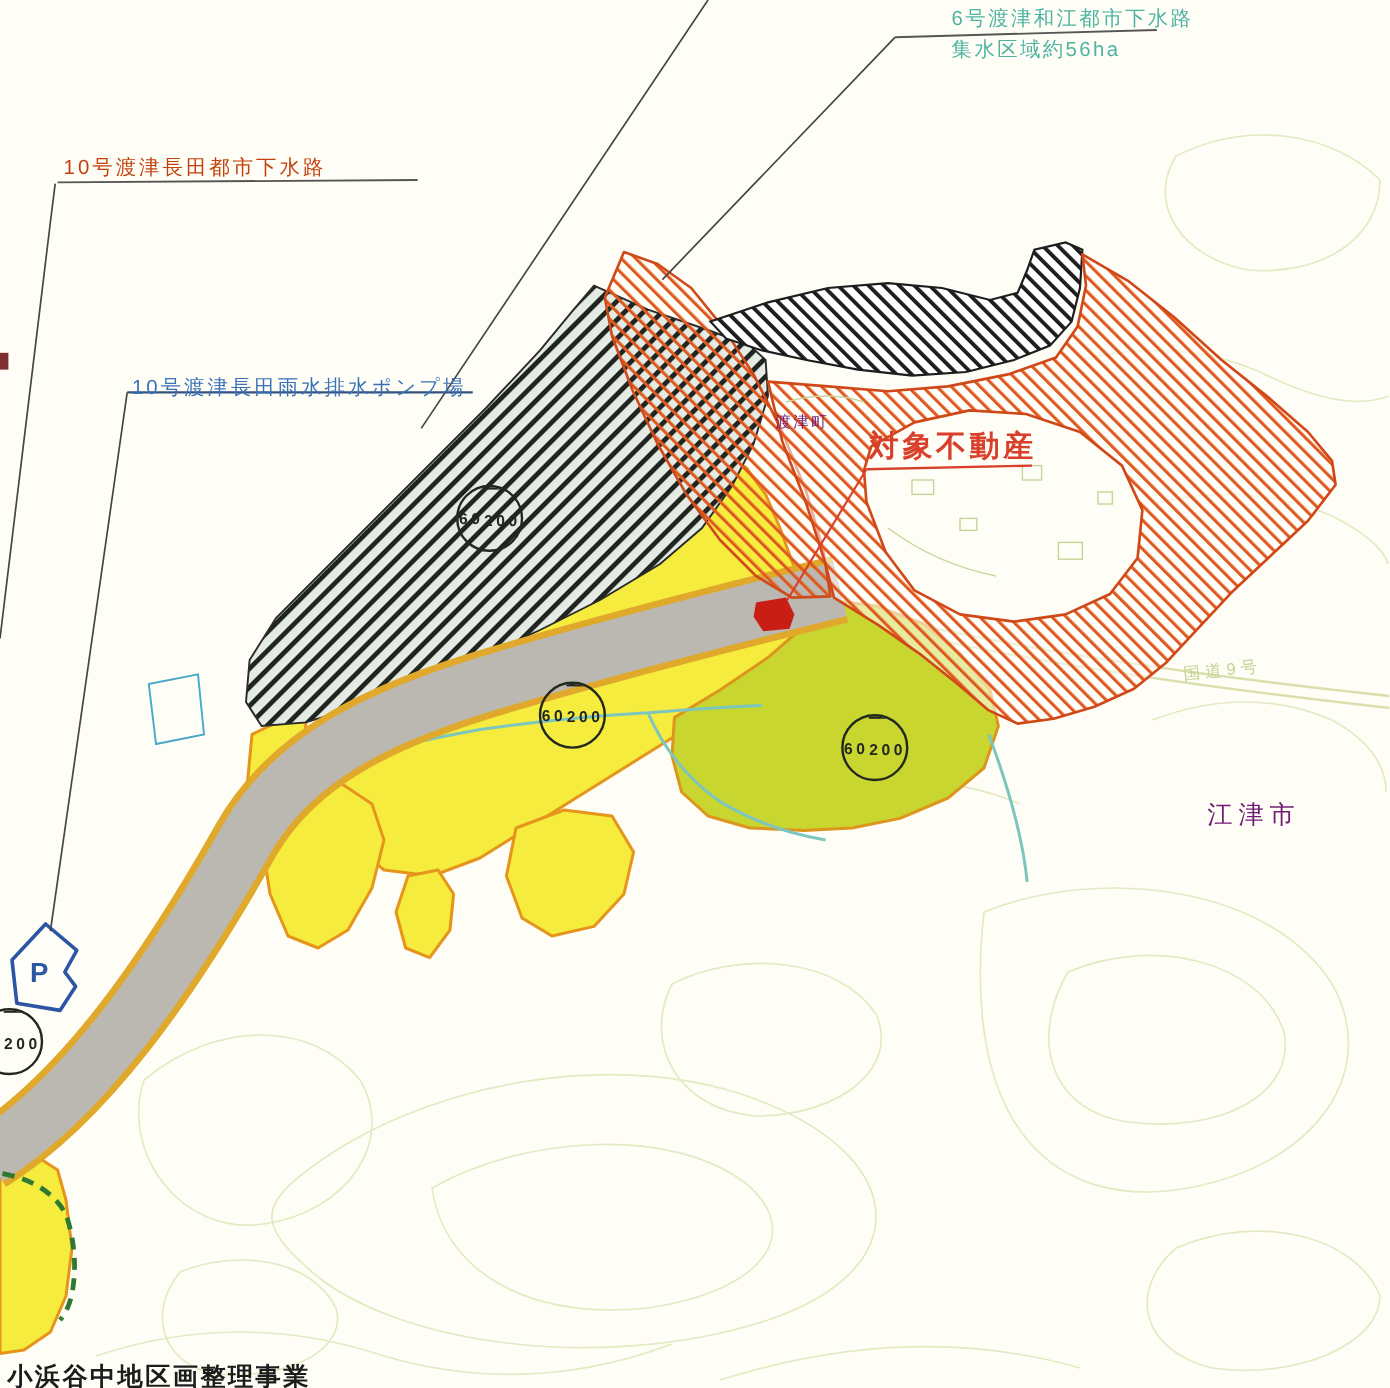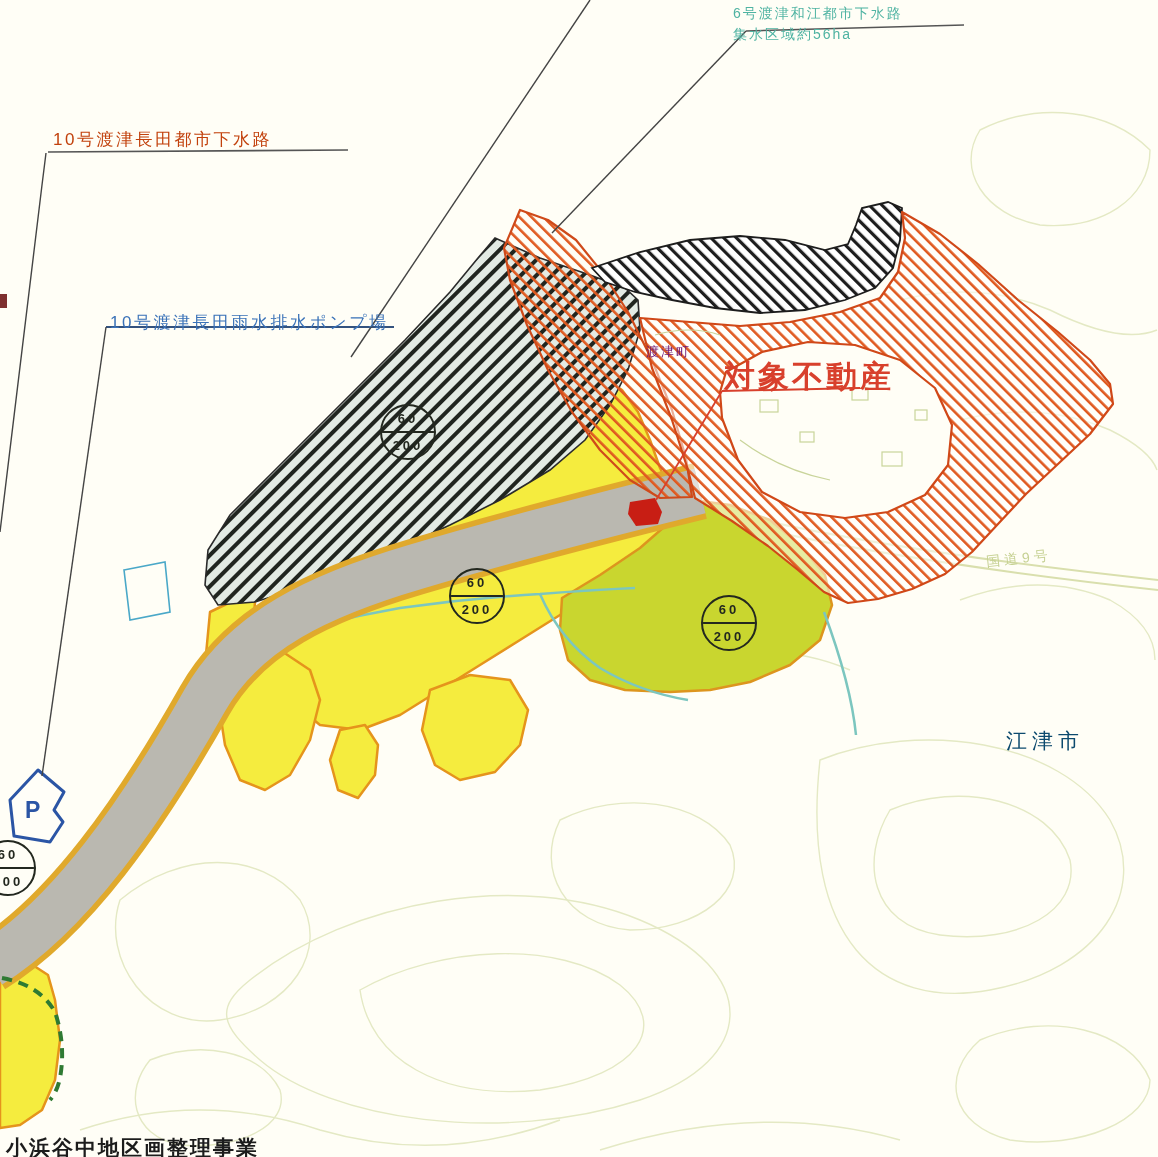--- a/index.html
+++ b/index.html
@@ -4,31 +4,31 @@
 <style>
   html,body{margin:0;padding:0}
   body{
     width:1158px;height:1157px;overflow:hidden;position:relative;
     background:#fffef6;font-family:"Liberation Sans",sans-serif;
   }
   #map-svg{position:absolute;left:0;top:0}
   .lbl{position:absolute;white-space:nowrap;line-height:1.5}
   .two-line span{display:block}
   #lbl-sewer10{left:53px;top:127px;color:#c2410c;font-size:17px;letter-spacing:2.5px}
-  #lbl-sewer6{left:733px;top:3px;color:#4fb3a2;font-size:14px;letter-spacing:2px}
+  #lbl-sewer6{left:793px;top:3px;color:#4fb3a2;font-size:17px;letter-spacing:2px}
   #lbl-pump10{left:110px;top:310px;color:#3a72b8;font-size:17px;letter-spacing:2.5px;font-weight:normal}
-  #lbl-subject{left:724px;top:354px;color:#d8402c;font-size:31px;font-weight:bold;letter-spacing:3px}
+  #lbl-subject{left:724px;top:354px;color:#d8402c;font-size:25px;font-weight:bold;letter-spacing:3px}
   #lbl-town{left:646px;top:342px;color:#701a75;font-size:13px;letter-spacing:2px}
   #lbl-route9{left:986px;top:548px;color:#c6d193;font-size:14px;letter-spacing:4px;transform:rotate(-6deg)}
-  #lbl-city{left:1006px;top:725px;color:#0c4a6e;font-size:21px;letter-spacing:5px}
+  #lbl-city{left:1006px;top:664px;color:#701a75;font-size:21px;letter-spacing:5px}
   #lbl-note{left:6px;top:1132px;color:#1c1c1c;font-size:21px;font-weight:bold;letter-spacing:2px}
   #lbl-p{left:25px;top:793px;color:#2b55a5;font-size:23px;font-weight:bold}
   .badge{
     position:absolute;width:56px;height:56px;border:2.4px solid #23281f;border-radius:50%;
-    transform:translate(-50%,-50%);box-sizing:border-box;display:flex;flex-direction:column;
+    transform:translate(-50%,-50%);box-sizing:border-box;display:flex;flex-direction:row;
     background:transparent;overflow:hidden;text-align:center;
   }
   .badge .half{flex:1;display:flex;align-items:center;justify-content:center;
     font-size:13px;font-weight:bold;color:#23281f;letter-spacing:3px}
   .badge .half.bot{border-top:2.2px solid #23281f}
 </style>
 </head>
 <body>
 
 <svg id="map-svg" width="1158" height="1157" viewBox="0 0 1158 1157">

